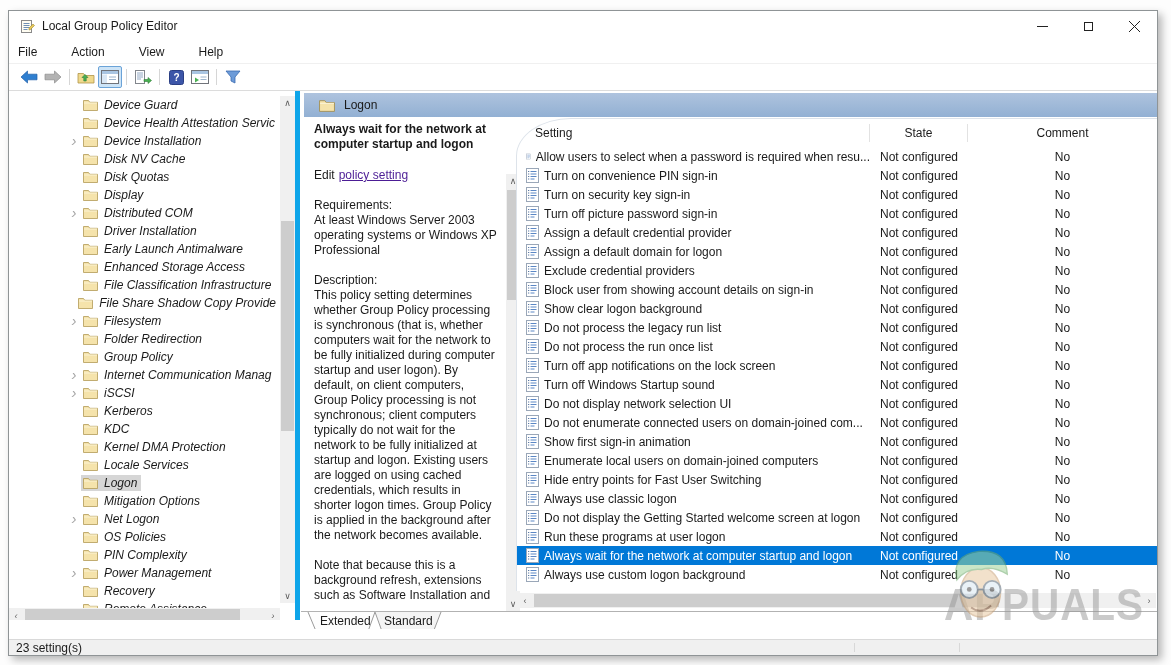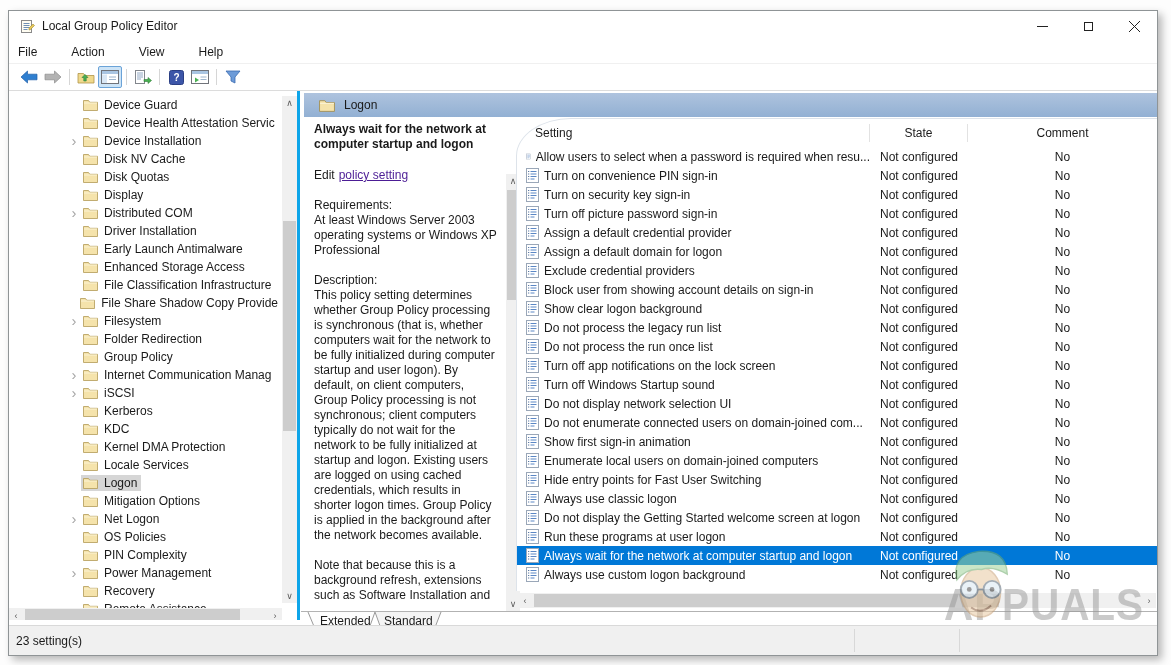--- a/index.html
+++ b/index.html
@@ -19,21 +19,21 @@
            gap:16px;border-bottom:1px solid #f0f0f0;background:#fff;}
   .menu-item{padding:3px 9px;}
   
   .toolbar{position:absolute;left:0;top:53px;right:0;height:27px;display:flex;align-items:center;
            border-bottom:1px solid #dcdcdc;background:#fff;padding-left:8px;}
   .tool-btn{display:flex;align-items:center;justify-content:center;width:24px;height:22px;border:1px solid transparent;}
   .tool-btn.active{background:#cde4f7;border:1px solid #6ba3d8;border-radius:2px;}
   .tool-sep{width:1px;height:16px;background:#d6d6d6;margin:0 4px;}
   
   .content{position:absolute;left:0;top:80px;right:0;bottom:26px;background:#fff;}
-  .tree-panel{position:absolute;left:0;top:0;bottom:9px;width:291px;border-right:3px solid #0ea5e9;background:#fff;overflow:hidden;}
+  .tree-panel{position:absolute;left:0;top:0;bottom:9px;width:291px;border-right:5px solid #0ea5e9;background:#fff;overflow:hidden;font-style:italic;}
   .tree-view{position:absolute;left:0;top:0;right:15px;height:517px;overflow:hidden;padding-top:5px;}
   .tree-item{display:flex;align-items:center;height:18px;white-space:nowrap;}
   .chev{width:14px;margin-left:58px;color:#a6a6a6;font-size:15px;line-height:10px;text-align:center;visibility:hidden;}
   .tree-item.expandable .chev{visibility:visible;}
   .row-content{display:flex;align-items:center;gap:6px;padding:1px 4px 1px 2px;}
   .tree-item.selected .row-content{background:#d6d6d6;}
   .tree-label{white-space:nowrap;}
   
   .sb{position:absolute;background:#f0f0f0;}
   .sb .arr{position:absolute;color:#5a5a5a;font-size:9px;display:flex;align-items:center;justify-content:center;}
@@ -64,21 +64,21 @@
   .c-setting{flex:0 0 353px;display:flex;align-items:center;gap:5px;padding-left:9px;overflow:hidden;white-space:nowrap;}
   .c-state{flex:0 0 98px;text-align:center;}
   .c-comment{flex:1;text-align:center;}
   .lrow.selected{background:#0078d7;color:#fff;}
   .list-hsb{left:217px;right:1px;top:502px;height:15px;}
   .list-hsb .arr{top:0;bottom:0;width:14px;}
   .tabs-line{position:absolute;left:0;right:0;top:520px;border-top:1px solid #b2b2b2;}
   .tabs{position:absolute;left:6px;top:521px;width:150px;height:19px;}
   .tab-label{position:absolute;top:2px;font-size:12px;}
   
-  .statusbar{position:absolute;left:0;right:0;bottom:0;height:30px;background:#f0f0f0;
+  .statusbar{position:absolute;left:0;right:0;bottom:0;height:16px;background:#f0f0f0;
              border-top:1px solid #d9d9d9;display:flex;align-items:center;padding-left:7px;}
   .status-sep{position:absolute;top:3px;bottom:3px;width:1px;background:#d8d8d8;}
   
   .watermark{position:absolute;left:930px;top:540px;width:235px;height:110px;z-index:50;pointer-events:none;}
   .wm-text{position:absolute;left:14px;top:40px;font-size:44px;font-weight:800;letter-spacing:1px;
            color:rgba(150,150,150,.50);transform:scaleX(.92);transform-origin:left;}
   .wm-mascot{position:absolute;left:6px;top:0;opacity:.55;}
   svg{display:block;}
 </style>
 </head>

